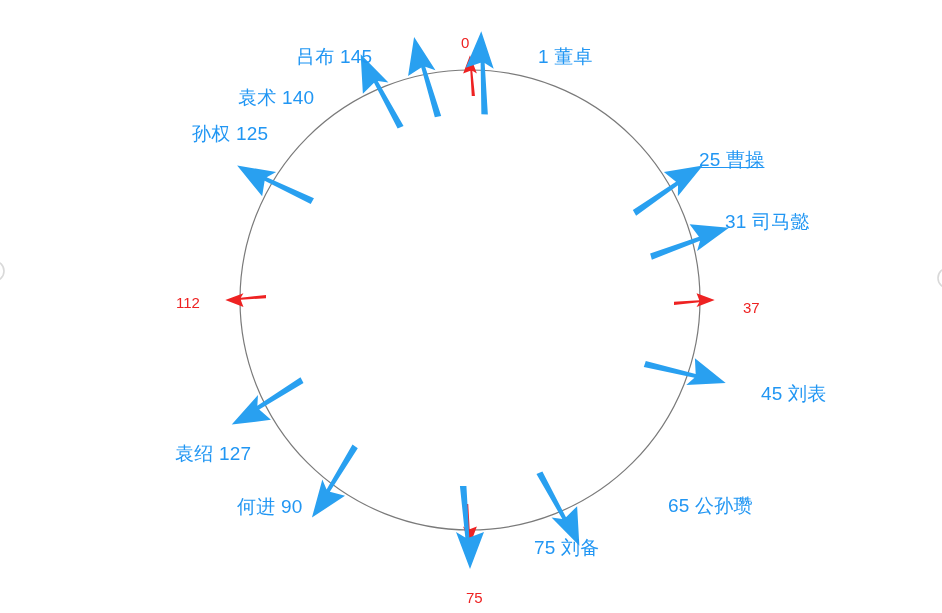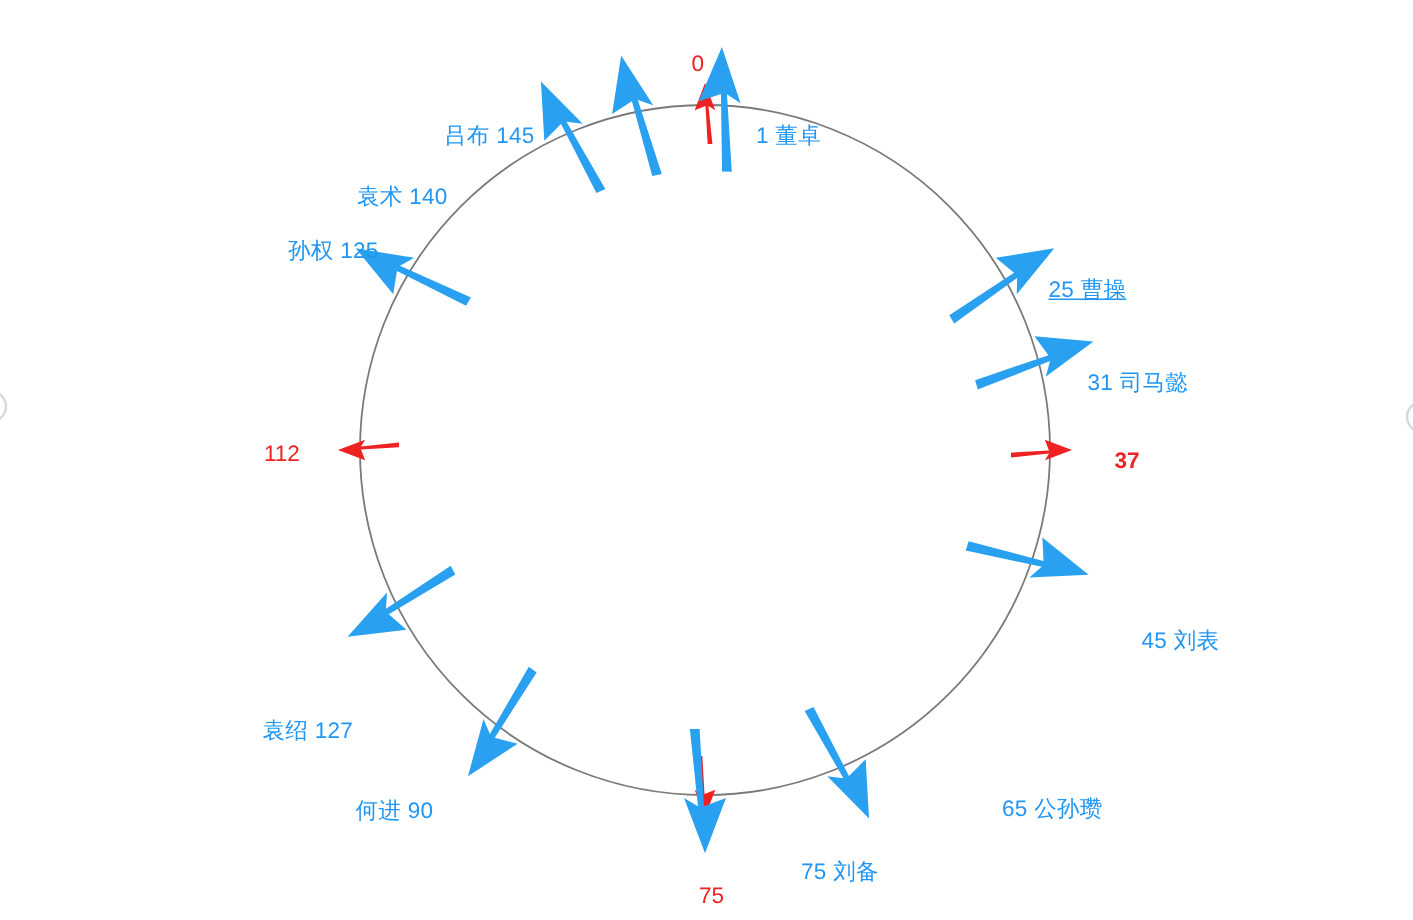--- a/index.html
+++ b/index.html
@@ -27,23 +27,22 @@
     height: 613px;
   }
   .lbl {
     position: absolute;
     white-space: nowrap;
     line-height: 1;
     font-family: "Liberation Sans", "DejaVu Sans", sans-serif;
   }
   .lbl-blue {
     color: #2196f3;
-    font-size: 15px;
+    font-size: 19px;
     letter-spacing: 0.2px;
-    margin-top: 36px;
   }
   .lbl-red {
     color: #ee2222;
     font-size: 15px;
   }
 </style>
 </head>
 <body>
 
 <div id="canvas">
@@ -121,30 +120,30 @@
         <g transform="translate(431.33,118.06) rotate(258.00) scale(1.12)" fill="#29a0f0">
           <use href="#swoosh"></use>
         </g>
       </g>
   </svg>
 
   <div id="blue-labels">
       <div class="lbl lbl-blue" style="left: 296px; top: 47px;">吕布 145</div>
       <div class="lbl lbl-blue" style="left: 238px; top: 88px;">袁术 140</div>
       <div class="lbl lbl-blue" style="left: 192px; top: 124px;">孙权 125</div>
-      <div class="lbl lbl-blue" style="left: 504px; top: 47px;">1 董卓</div>
+      <div class="lbl lbl-blue" style="left: 538px; top: 47px;">1 董卓</div>
       <div class="lbl lbl-blue" style="left: 699px; top: 150px; text-decoration: underline;">25 曹操</div>
       <div class="lbl lbl-blue" style="left: 725px; top: 212px;">31 司马懿</div>
       <div class="lbl lbl-blue" style="left: 761px; top: 384px;">45 刘表</div>
       <div class="lbl lbl-blue" style="left: 668px; top: 496px;">65 公孙瓒</div>
       <div class="lbl lbl-blue" style="left: 534px; top: 538px;">75 刘备</div>
       <div class="lbl lbl-blue" style="left: 237px; top: 497px;">何进 90</div>
       <div class="lbl lbl-blue" style="left: 175px; top: 444px;">袁绍 127</div>
     </div>
 
   <div id="red-labels">
       <div class="lbl lbl-red" style="left: 461px; top: 35px;">0</div>
-      <div class="lbl lbl-red" style="left: 743px; top: 300px; font-weight: bold;">37</div>
+      <div class="lbl lbl-red" style="left: 743px; top: 300px;">37</div>
       <div class="lbl lbl-red" style="left: 466px; top: 558px; margin-top: 32px;">75</div>
       <div class="lbl lbl-red" style="left: 176px; top: 295px;">112</div>
     </div>
 
 </div>
 
 </body></html>

